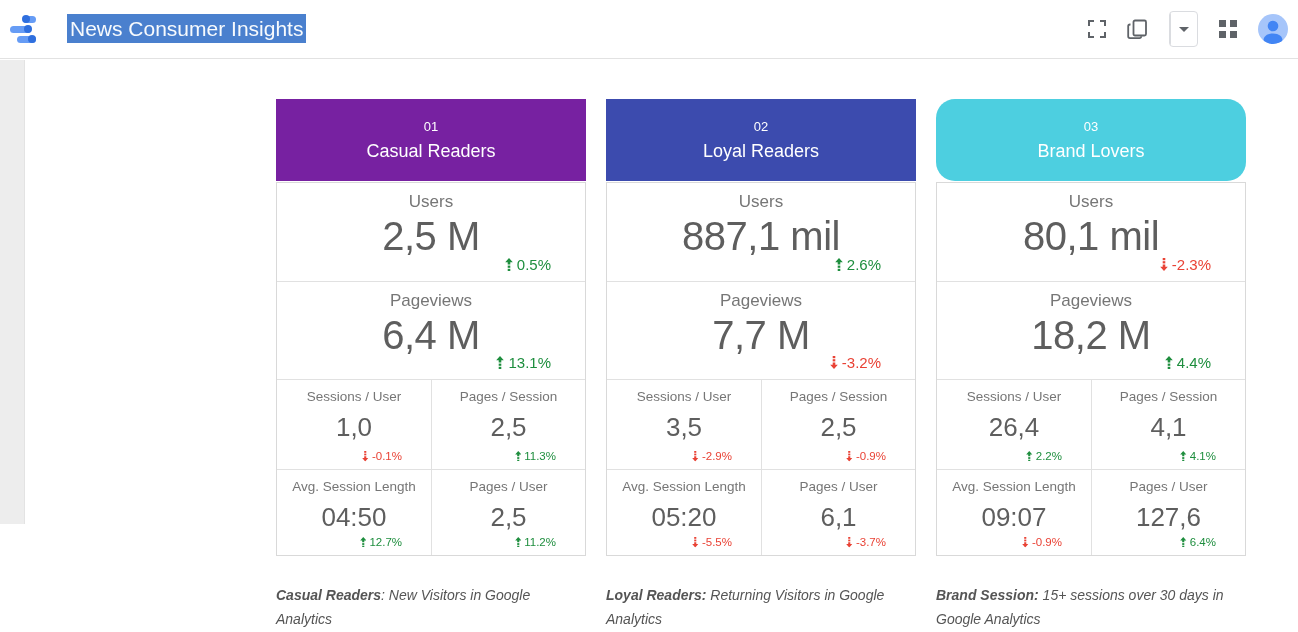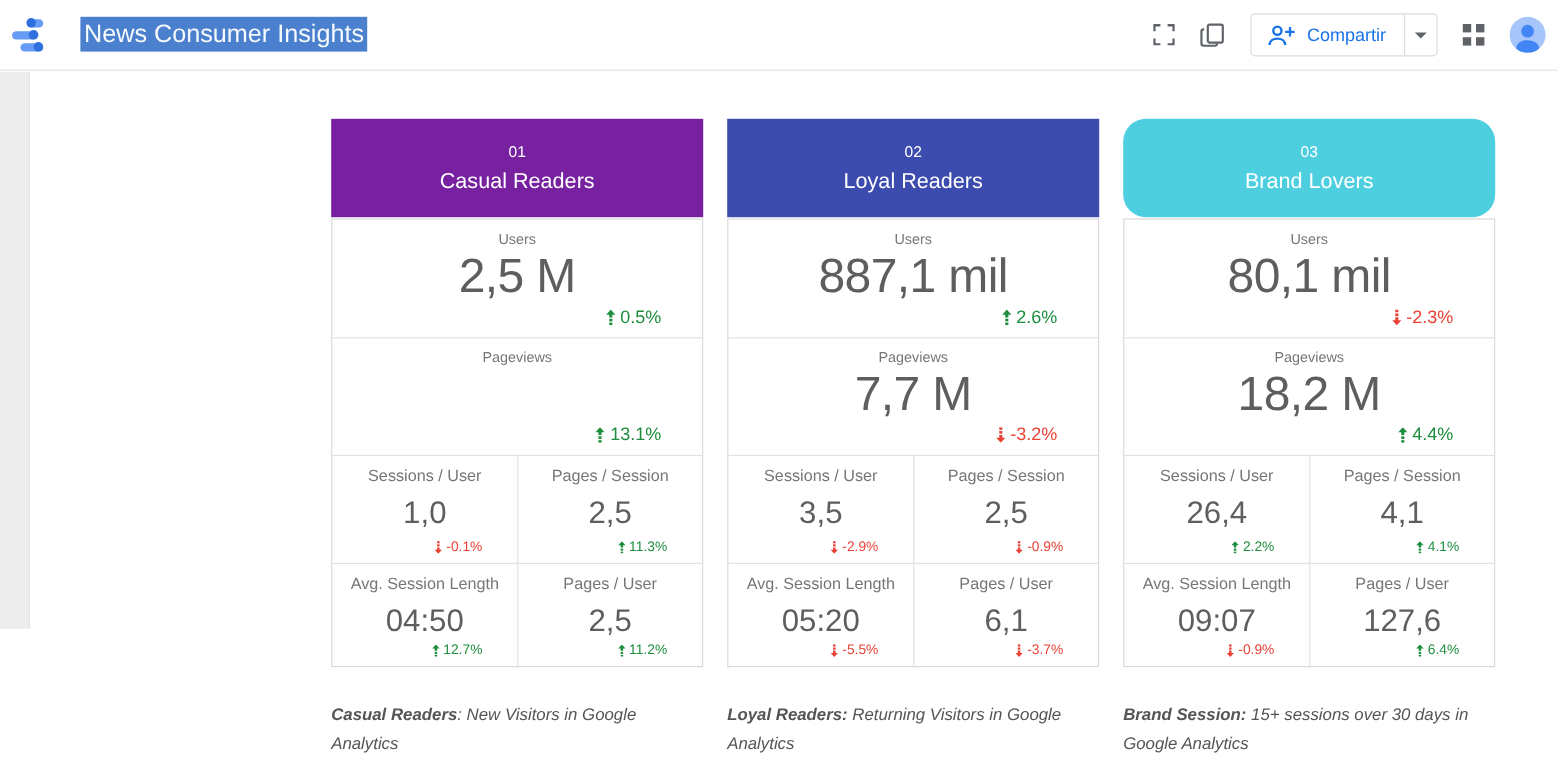--- a/index.html
+++ b/index.html
@@ -45,21 +45,21 @@
   
   .card { position: absolute; top: 39px; width: 310px; }
   .card-header { height: 82px; color: #fff; text-align: center;
                  display: flex; flex-direction: column; justify-content: center; gap: 7px; }
   .card-number { font-size: 13px; }
   .card-name { font-size: 18px; }
 
   .card-body { margin-top: 1px; background: #fff; border: 1px solid #d9d9d9; }
   .row-big { position: relative; height: 98px; display: flex; flex-direction: column; align-items: center; }
   .row-big + .row-big, .row-pair { border-top: 1px solid #e1e1e1; }
-  .m-label { font-size: 12px; color: #767676; margin-top: 9px; text-align: center; }
+  .m-label { font-size: 17px; color: #767676; margin-top: 9px; text-align: center; }
   .m-value { font-size: 40px; line-height: 46px; color: #5e5e5e; margin-top: 1px; text-align: center; letter-spacing: -0.5px; }
   .m-delta { position: absolute; right: 34px; bottom: 8px; font-size: 15px;
              display: flex; align-items: center; gap: 4px; }
   .m-delta svg { width: 8px; height: 13px; }
 
   .row-pair { display: flex; height: 90px; }
   .row-pair.last { height: 86px; }
   .cell { position: relative; width: 50%; display: flex; flex-direction: column; align-items: center; }
   .cell + .cell { border-left: 1px solid #e1e1e1; }
   .cell .m-label { font-size: 13.5px; margin-top: 9px; }
@@ -106,28 +106,20 @@
       </svg>
     </button>
     <button class="icon-btn">
       <svg width="21" height="21" viewBox="0 0 21 21" fill="none" stroke="#5f6368" stroke-width="1.8">
         <rect x="6.5" y="1.5" width="12.5" height="15" rx="1.5"></rect>
         <path d="M3.5 5.5 H3 A1.8 1.8 0 0 0 1.2 7.3 v10 A1.8 1.8 0 0 0 3 19.1 h9.5 a1.8 1.8 0 0 0 1.8-1.8"></path>
       </svg>
     </button>
 
     <div class="share-btn">
-      <button class="share-main">
-        <svg width="23" height="19" viewBox="0 0 23 19" fill="none" stroke="#1a73e8" stroke-width="2">
-          <circle cx="8.5" cy="5.6" r="3.4"></circle>
-          <path d="M2 17.6 c0-3.7 3-5.4 6.5-5.4 s6.5 1.7 6.5 5.4"></path>
-          <path d="M19 2.5 v8 M15 6.5 h8" stroke-width="1.9"></path>
-        </svg>
-        <span>Compartir</span>
-      </button>
       <button class="share-caret">
         <span class="caret"></span>
       </button>
     </div>
 
     <button class="icon-btn">
       <span class="grid-icon">
           <span></span>
           <span></span>
           <span></span>
@@ -160,20 +152,21 @@
           <svg viewBox="0 0 8 13">
               <path d="M4 0 L7.8 4.2 H5.3 V6.6 H2.7 V4.2 H0.2 Z"></path>
               <rect x="2.7" y="7.6" width="2.6" height="2.2"></rect>
               <rect x="2.7" y="10.8" width="2.6" height="2.2"></rect>
             </svg>
           <span>0.5%</span>
         </div>
       </div>
       <div class="row-big">
         <div class="m-label">Pageviews</div>
+        <div class="m-value">6,4 M</div>
         <div class="m-delta dir-up">
           <svg viewBox="0 0 8 13">
               <path d="M4 0 L7.8 4.2 H5.3 V6.6 H2.7 V4.2 H0.2 Z"></path>
               <rect x="2.7" y="7.6" width="2.6" height="2.2"></rect>
               <rect x="2.7" y="10.8" width="2.6" height="2.2"></rect>
             </svg>
           <span>13.1%</span>
         </div>
       </div>
       <div class="row-pair">

